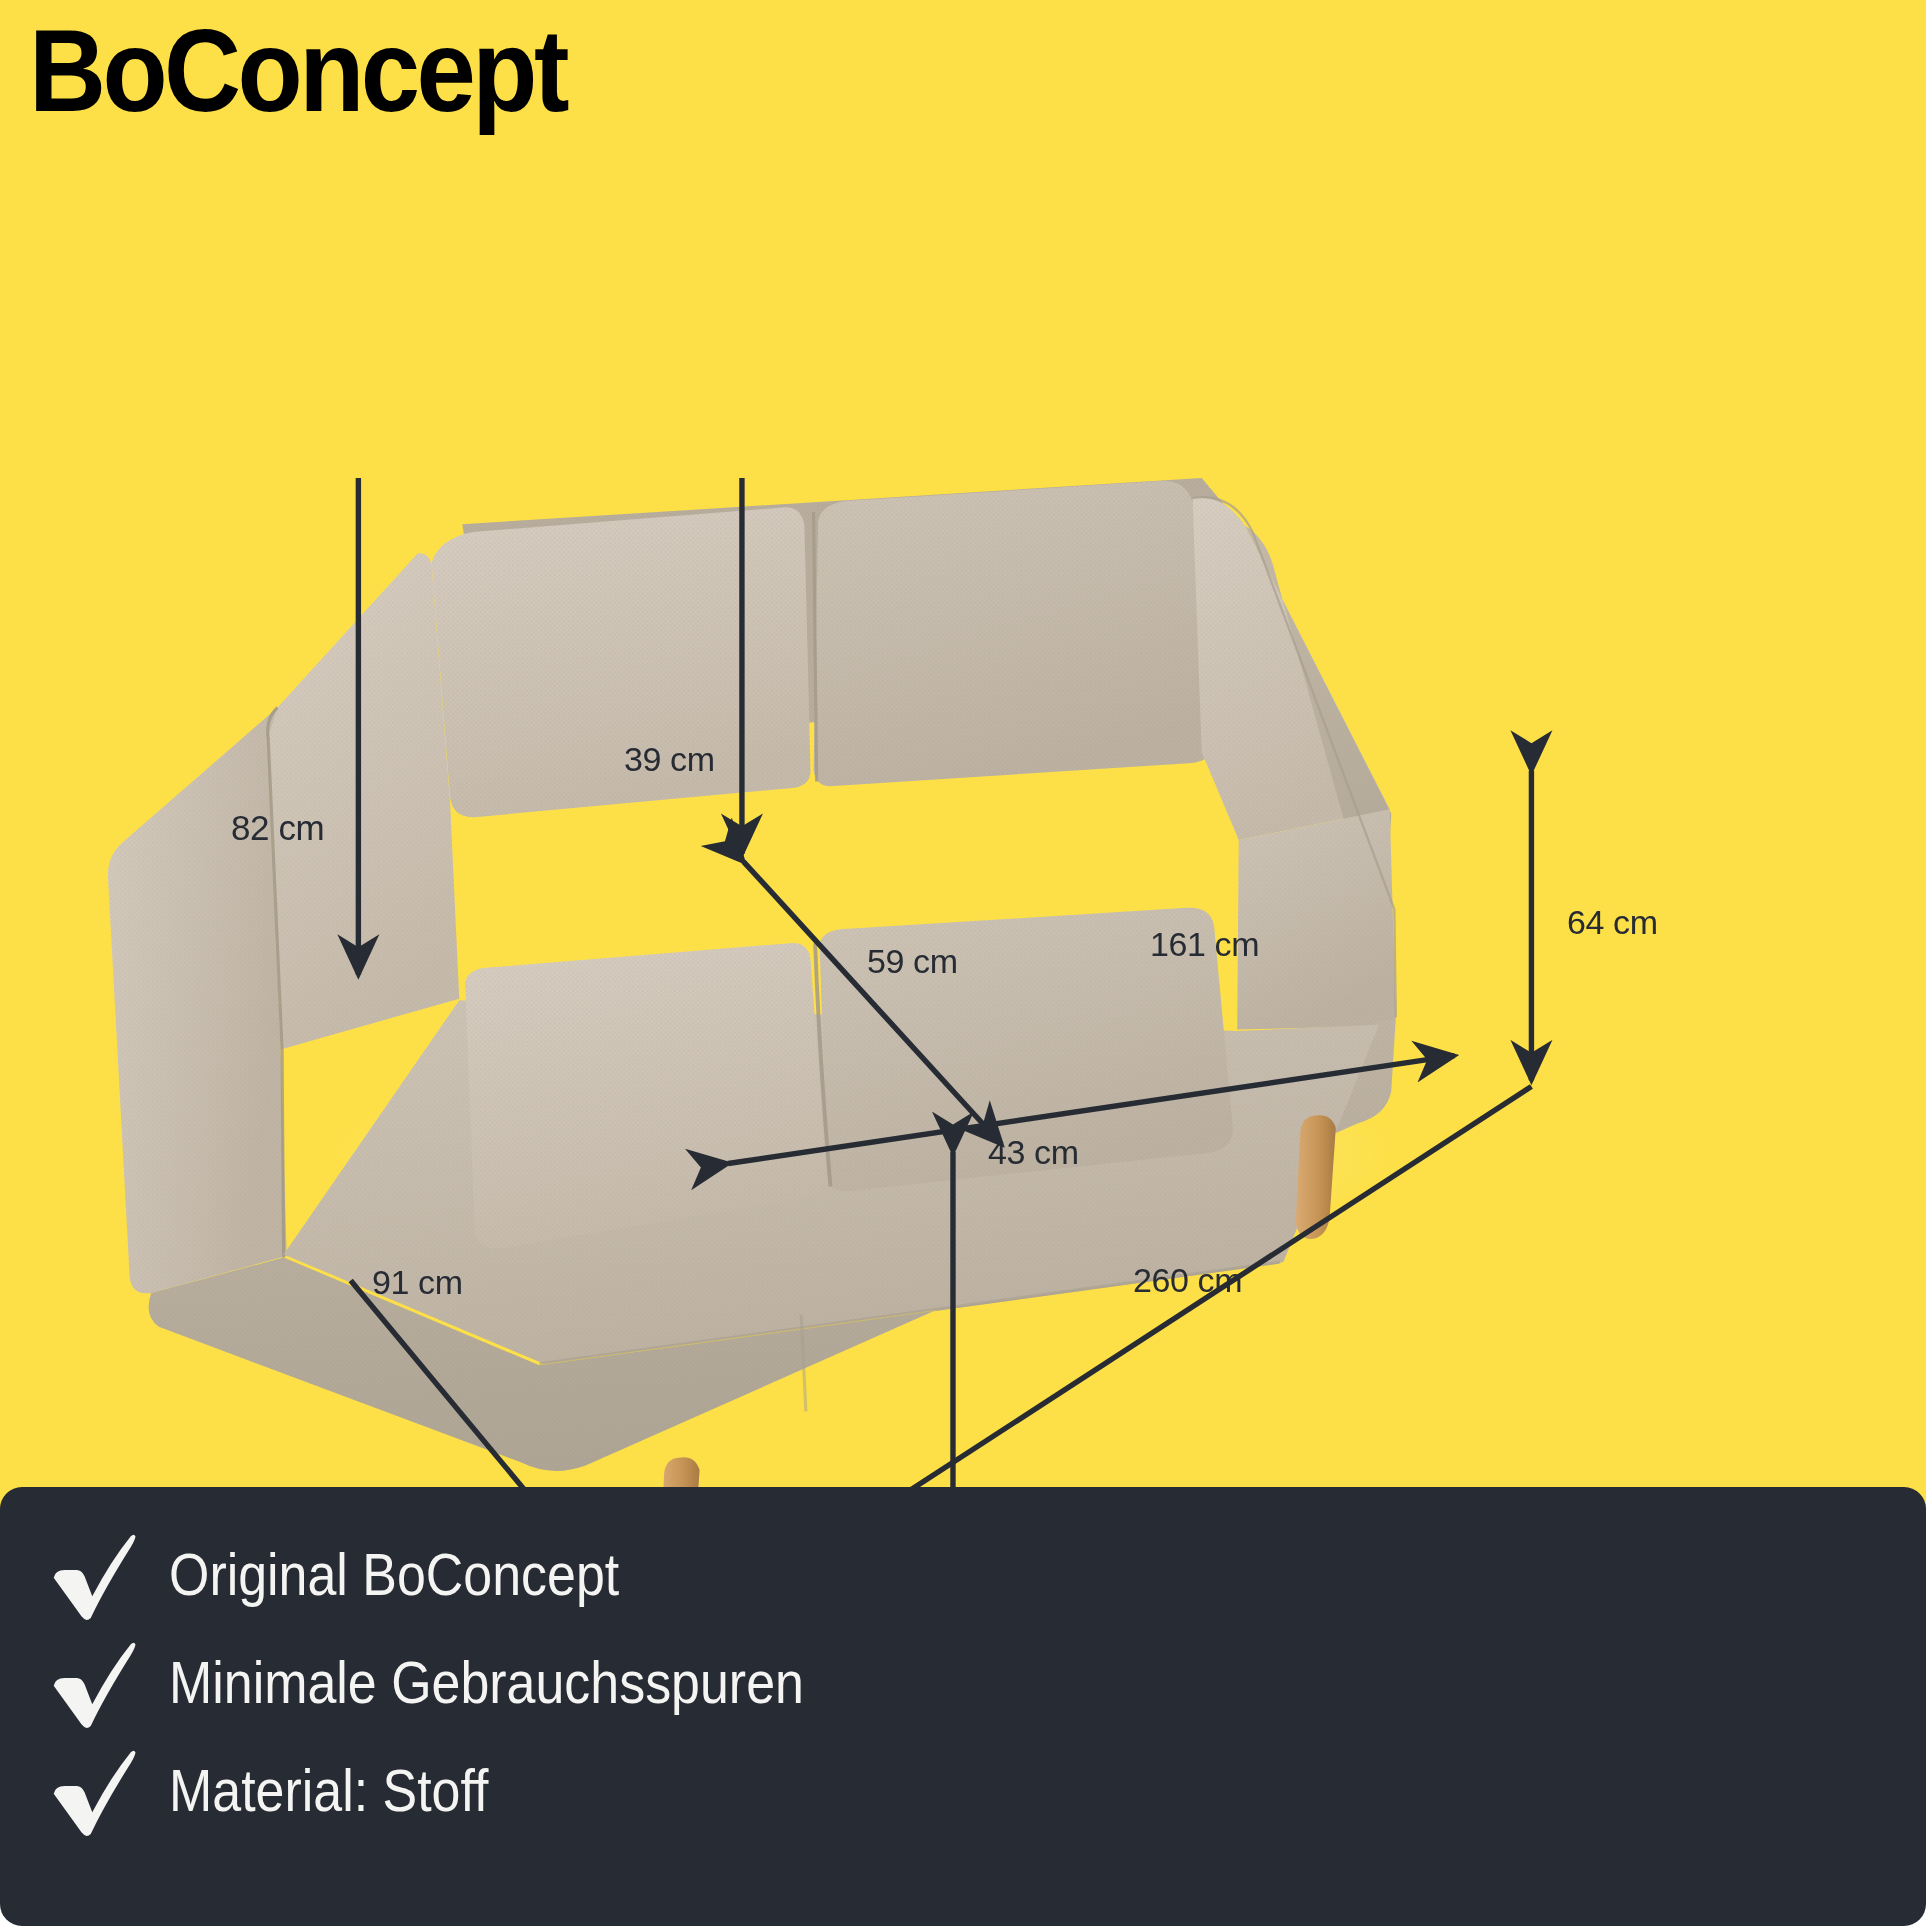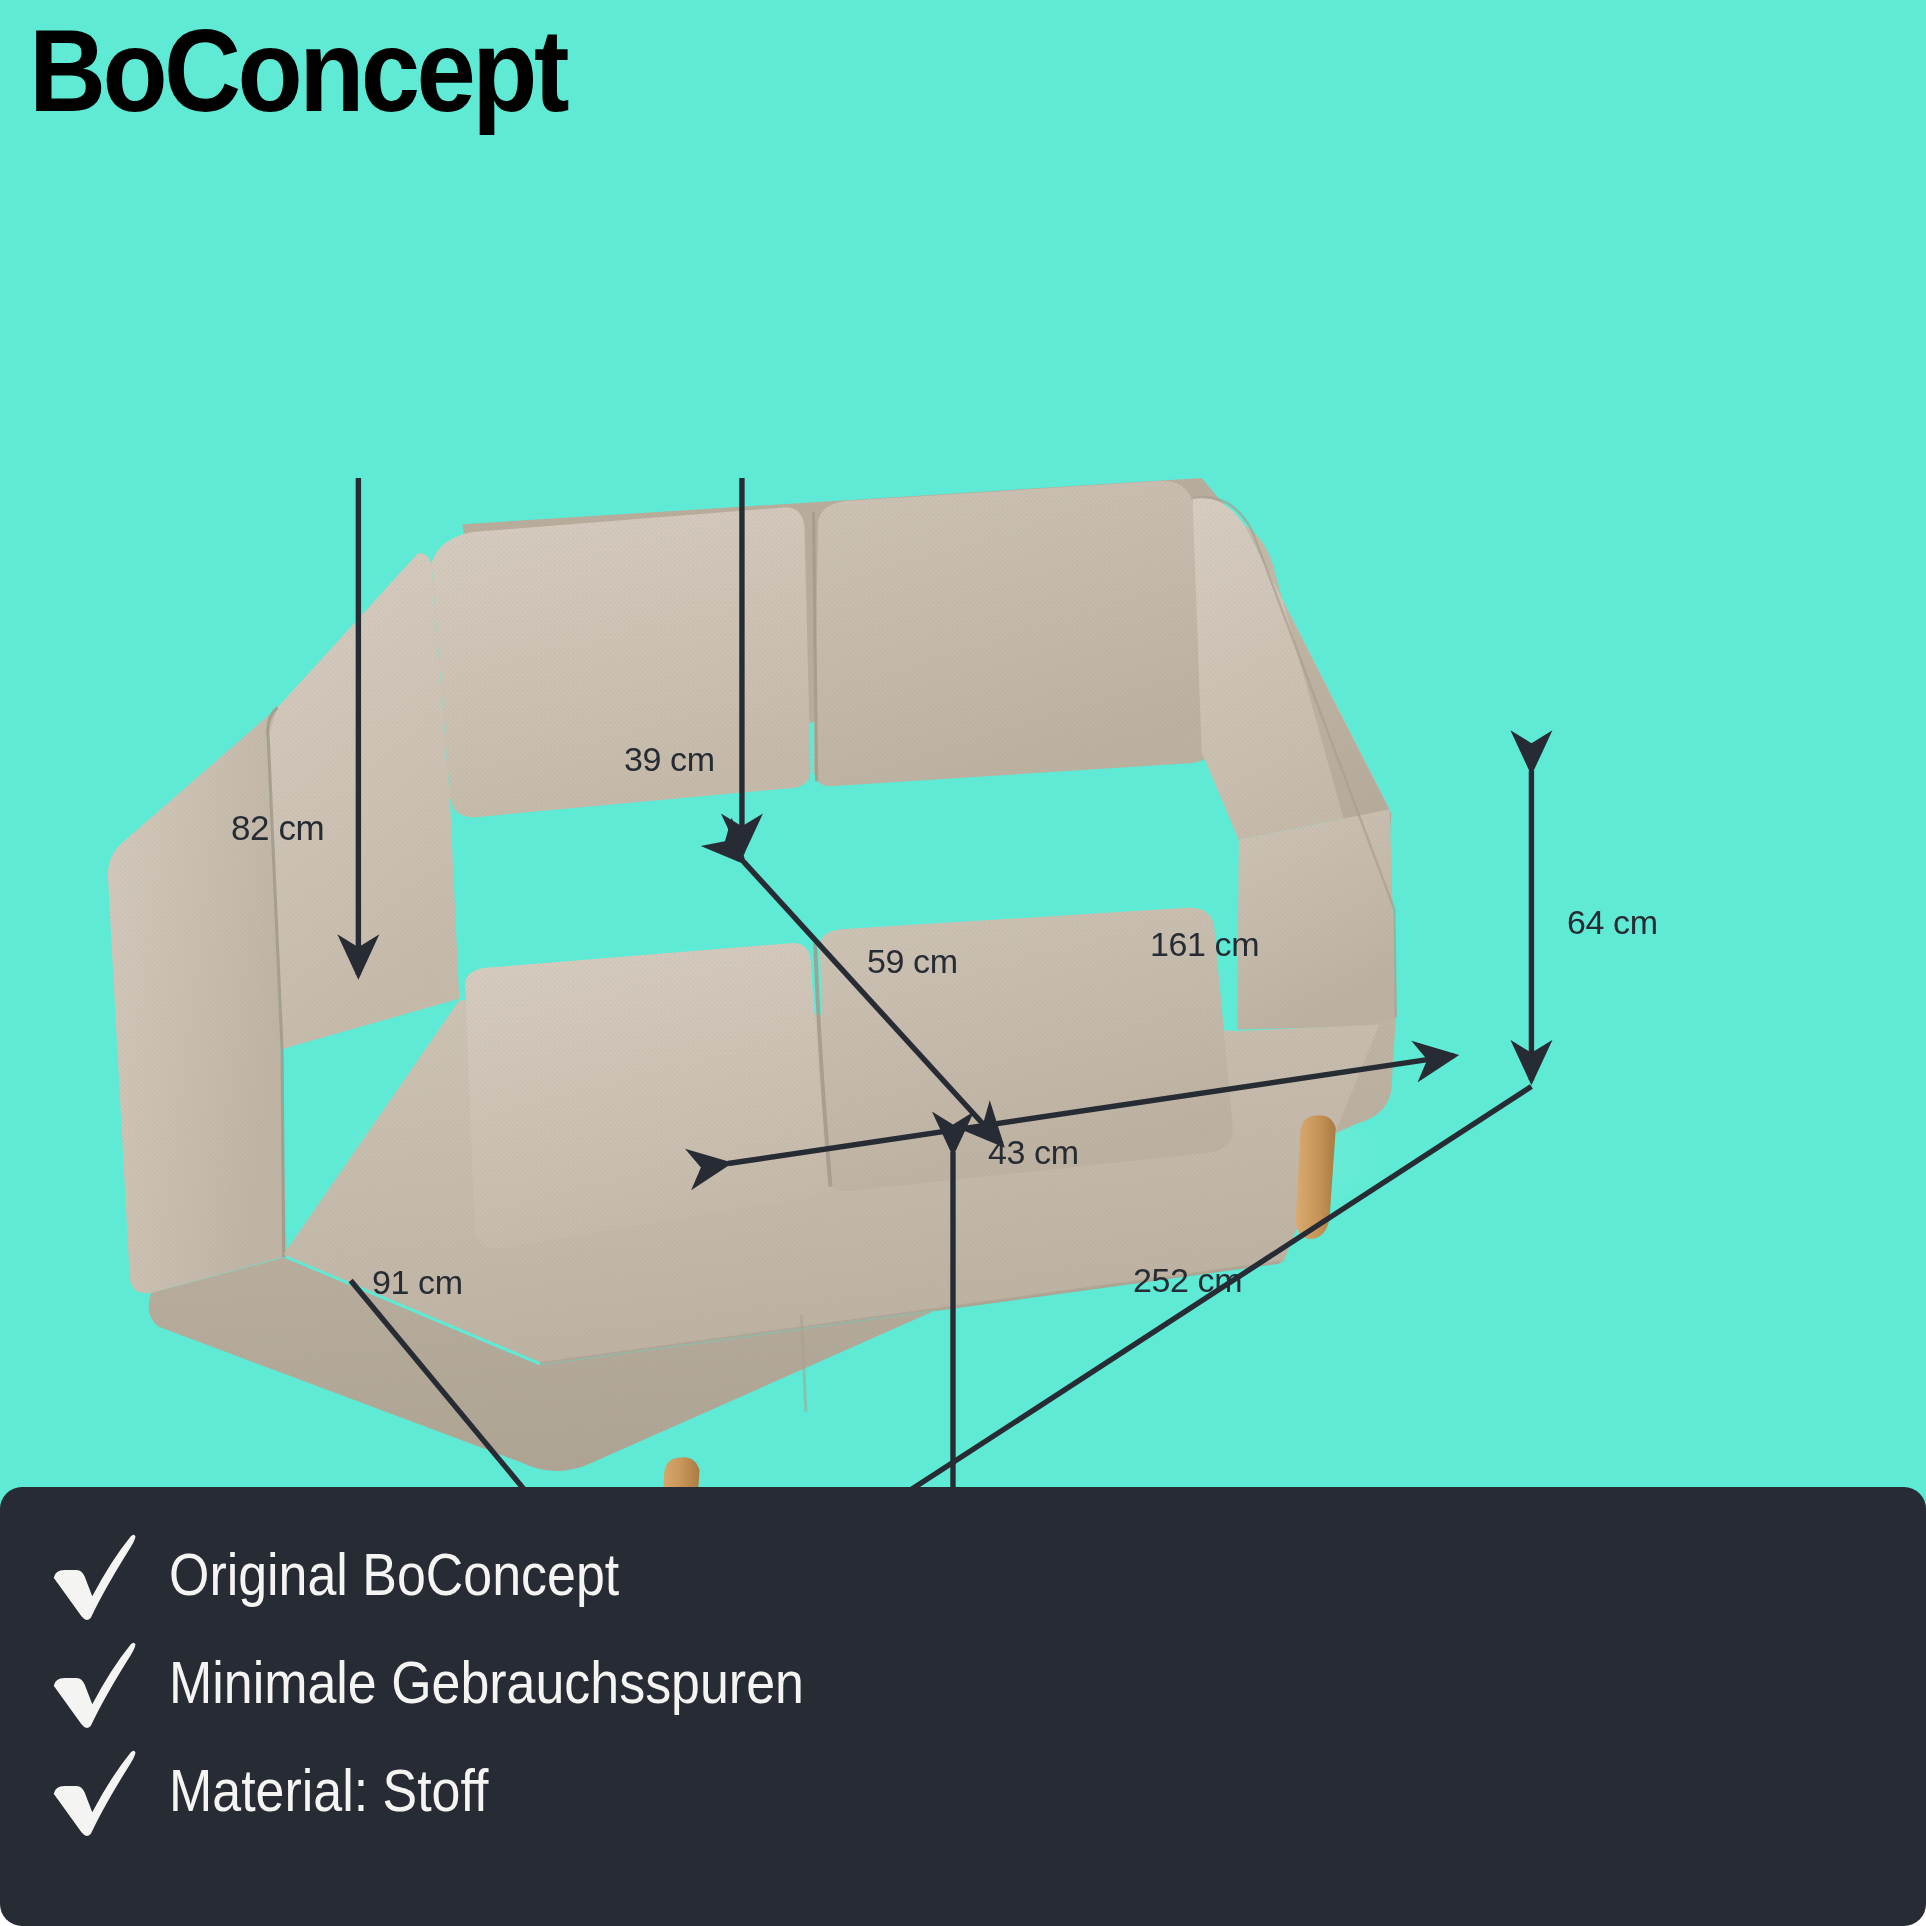--- a/index.html
+++ b/index.html
@@ -1,18 +1,18 @@
 <!DOCTYPE html>
 <html style="font-size:12.3px"><head>
 <meta charset="utf-8">
 <style>
   html,body{margin:0;padding:0;background:#fff;}
   body{width:1926px;height:1926px;font-family:"Liberation Sans",sans-serif;overflow:hidden;}
 
-  #page{position:relative;width:1926px;height:1630px;background:#5eead4;}
+  #page{position:relative;width:1926px;height:1630px;background:#fde047;}
 
   
   .brand{
     position:absolute;left:29px;top:10.8px;
     font-family:"Liberation Sans",sans-serif;
     font-weight:bold;font-size:116px;letter-spacing:-3.9px;
     color:#000;line-height:1.05;
     transform:scaleX(0.92);transform-origin:left top;
     white-space:nowrap;
   }
@@ -205,21 +205,21 @@
     </svg>
   </div>
 
   <span class="dim dim-82">82 cm</span>
   <span class="dim dim-39">39 cm</span>
   <span class="dim dim-59">59 cm</span>
   <span class="dim dim-128">161 cm</span>
   <span class="dim dim-43">43 cm</span>
   <span class="dim dim-64">64 cm</span>
   <span class="dim dim-91">91 cm</span>
-  <span class="dim dim-149">252 cm</span>
+  <span class="dim dim-149">260 cm</span>
 
   <div class="footer">
 
     <div class="checklist">
 
       <div class="crow">
         <span class="check">
           <svg width="91" height="91" viewBox="0 0 118 118">
             <path d="M10 62 Q12 52 24 52 L40 52 Q46 52 50 60 L60 86 Q84 40 110 8 Q114 4 116 8 Q116 12 110 22 Q76 76 58 114 Q52 120 46 112 Z" fill="#f4f4f2"></path>
           </svg>

